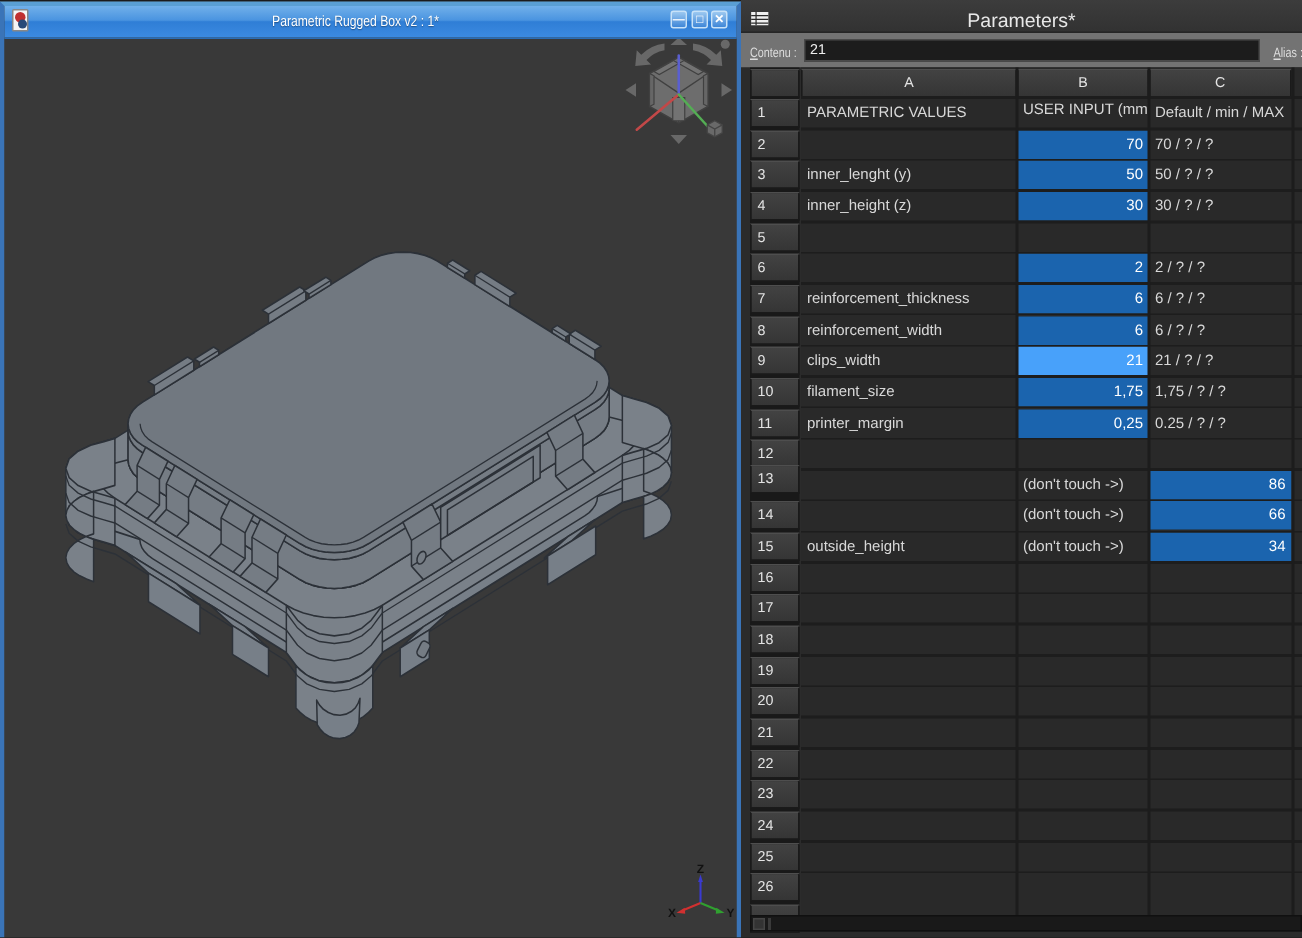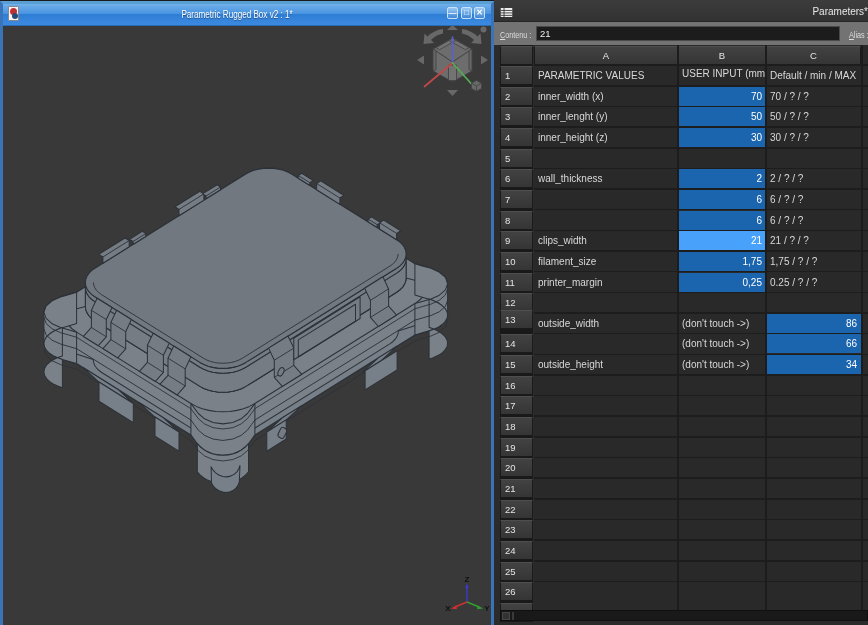--- a/index.html
+++ b/index.html
@@ -25,21 +25,21 @@
   background:linear-gradient(#9cc8f0,#3f87d8); border:1px solid #c8e2f8;
   color:#fff; font-size:8px; line-height:10px; text-align:center; font-weight:bold; }
 #bmin { left:444px; } #bmax { left:458px; } #bcls { left:471px; }
 
 #vp { position:absolute; left:0; top:22px; width:488px; height:599px; background:#393939; overflow:hidden; }
 
 
 #rp { position:absolute; left:494px; top:0; width:374px; height:625px; background:#2b2b2b; }
 #rtop { position:absolute; left:0; top:0; width:374px; height:22px;
   background:linear-gradient(#3c3c3c,#323232); border-bottom:1px solid #262626; }
-#rtop .ptitle { position:absolute; left:0; right:0; top:6px; text-align:right; color:#e8e8e8; font-size:10px; }
+#rtop .ptitle { position:absolute; left:0; right:0; top:6px; text-align:center; color:#e8e8e8; font-size:13px; }
 #contbar { position:absolute; left:0; top:22px; width:428px; height:23px; background:#737373; }
 #contbar label { position:absolute; left:6px; top:8px; color:#ddd; font-size:9px; transform:scaleX(0.8); transform-origin:0 50%; white-space:nowrap; }
 #contbar label u { text-decoration:underline; }
 #cinput { position:absolute; left:42px; top:4px; width:304px; height:15px; background:#1c1c1c;
   border:1px solid #4a4a4a; color:#eee; font-size:9.5px; padding:0 3px; line-height:13px; }
 #alias { position:absolute; left:355px; top:8px; color:#ddd; font-size:9px; transform:scaleX(0.8); transform-origin:0 50%; white-space:nowrap; }
 #alias u { text-decoration:underline; }
 
 #grid { position:absolute; left:0; top:45px; width:374px; height:565px; background:#2b2b2b; }
 .hcell, .rnum { position:absolute; background:linear-gradient(#424242,#353535);
@@ -226,46 +226,46 @@
       <div class="hcell" id="hblank"></div>
       <div class="hcell" id="hA">A</div>
       <div class="hcell" id="hB">B</div>
       <div class="hcell" id="hC">C</div>
 <div class="rnum" style="top:21.0px">1</div>
 <div class="ca" style="top:21.0px">PARAMETRIC VALUES</div>
 <div class="cb" style="top:19px">USER INPUT (mm)</div>
 <div class="cc" style="top:21.0px">Default / min / MAX</div>
 <div class="hline" style="top:19.4px"></div>
 <div class="rnum" style="top:41.6px">2</div>
-<div class="ca" style="top:41.6px">inner_width (x)</div>
 <div class="cb blue num" style="top:41.6px">70</div>
 <div class="cc" style="top:41.6px">70 / ? / ?</div>
 <div class="hline" style="top:40.0px"></div>
 <div class="rnum" style="top:62.3px">3</div>
 <div class="ca" style="top:62.3px">inner_lenght (y)</div>
 <div class="cb blue num" style="top:62.3px">50</div>
 <div class="cc" style="top:62.3px">50 / ? / ?</div>
 <div class="hline" style="top:60.7px"></div>
 <div class="rnum" style="top:82.9px">4</div>
 <div class="ca" style="top:82.9px">inner_height (z)</div>
 <div class="cb blue num" style="top:82.9px">30</div>
 <div class="cc" style="top:82.9px">30 / ? / ?</div>
 <div class="hline" style="top:81.3px"></div>
 <div class="rnum" style="top:103.6px">5</div>
 <div class="hline" style="top:102.0px"></div>
 <div class="rnum" style="top:124.2px">6</div>
-<div class="ca" style="top:124.2px">wall_thickness</div>
 <div class="cb blue num" style="top:124.2px">2</div>
 <div class="cc" style="top:124.2px">2 / ? / ?</div>
 <div class="hline" style="top:122.7px"></div>
 <div class="rnum" style="top:144.9px">7</div>
+<div class="ca" style="top:144.9px">reinforcement_thickness</div>
 <div class="cb blue num" style="top:144.9px">6</div>
 <div class="cc" style="top:144.9px">6 / ? / ?</div>
 <div class="hline" style="top:143.3px"></div>
 <div class="rnum" style="top:165.5px">8</div>
+<div class="ca" style="top:165.5px">reinforcement_width</div>
 <div class="cb blue num" style="top:165.5px">6</div>
 <div class="cc" style="top:165.5px">6 / ? / ?</div>
 <div class="hline" style="top:163.9px"></div>
 <div class="rnum" style="top:186.2px">9</div>
 <div class="ca" style="top:186.2px">clips_width</div>
 <div class="cb sel num" style="top:186.2px">21</div>
 <div class="cc" style="top:186.2px">21 / ? / ?</div>
 <div class="hline" style="top:184.6px"></div>
 <div class="rnum" style="top:206.8px">10</div>
 <div class="ca" style="top:206.8px">filament_size</div>
@@ -273,21 +273,20 @@
 <div class="cc" style="top:206.8px">1,75 / ? / ?</div>
 <div class="hline" style="top:205.2px"></div>
 <div class="rnum" style="top:227.5px">11</div>
 <div class="ca" style="top:227.5px">printer_margin</div>
 <div class="cb blue num" style="top:227.5px">0,25</div>
 <div class="cc" style="top:227.5px">0.25 / ? / ?</div>
 <div class="hline" style="top:225.9px"></div>
 <div class="rnum" style="top:248.1px">12</div>
 <div class="hline" style="top:246.5px"></div>
 <div class="rnum" style="top:265px">13</div>
-<div class="ca" style="top:268.8px">outside_width</div>
 <div class="cb" style="top:268.8px">(don't touch -&gt;)</div>
 <div class="cc bluec" style="top:268.8px">86</div>
 <div class="hline" style="top:267.2px"></div>
 <div class="rnum" style="top:289.4px">14</div>
 <div class="cb" style="top:289.4px">(don't touch -&gt;)</div>
 <div class="cc bluec" style="top:289.4px">66</div>
 <div class="hline" style="top:287.8px"></div>
 <div class="rnum" style="top:310.1px">15</div>
 <div class="ca" style="top:310.1px">outside_height</div>
 <div class="cb" style="top:310.1px">(don't touch -&gt;)</div>

